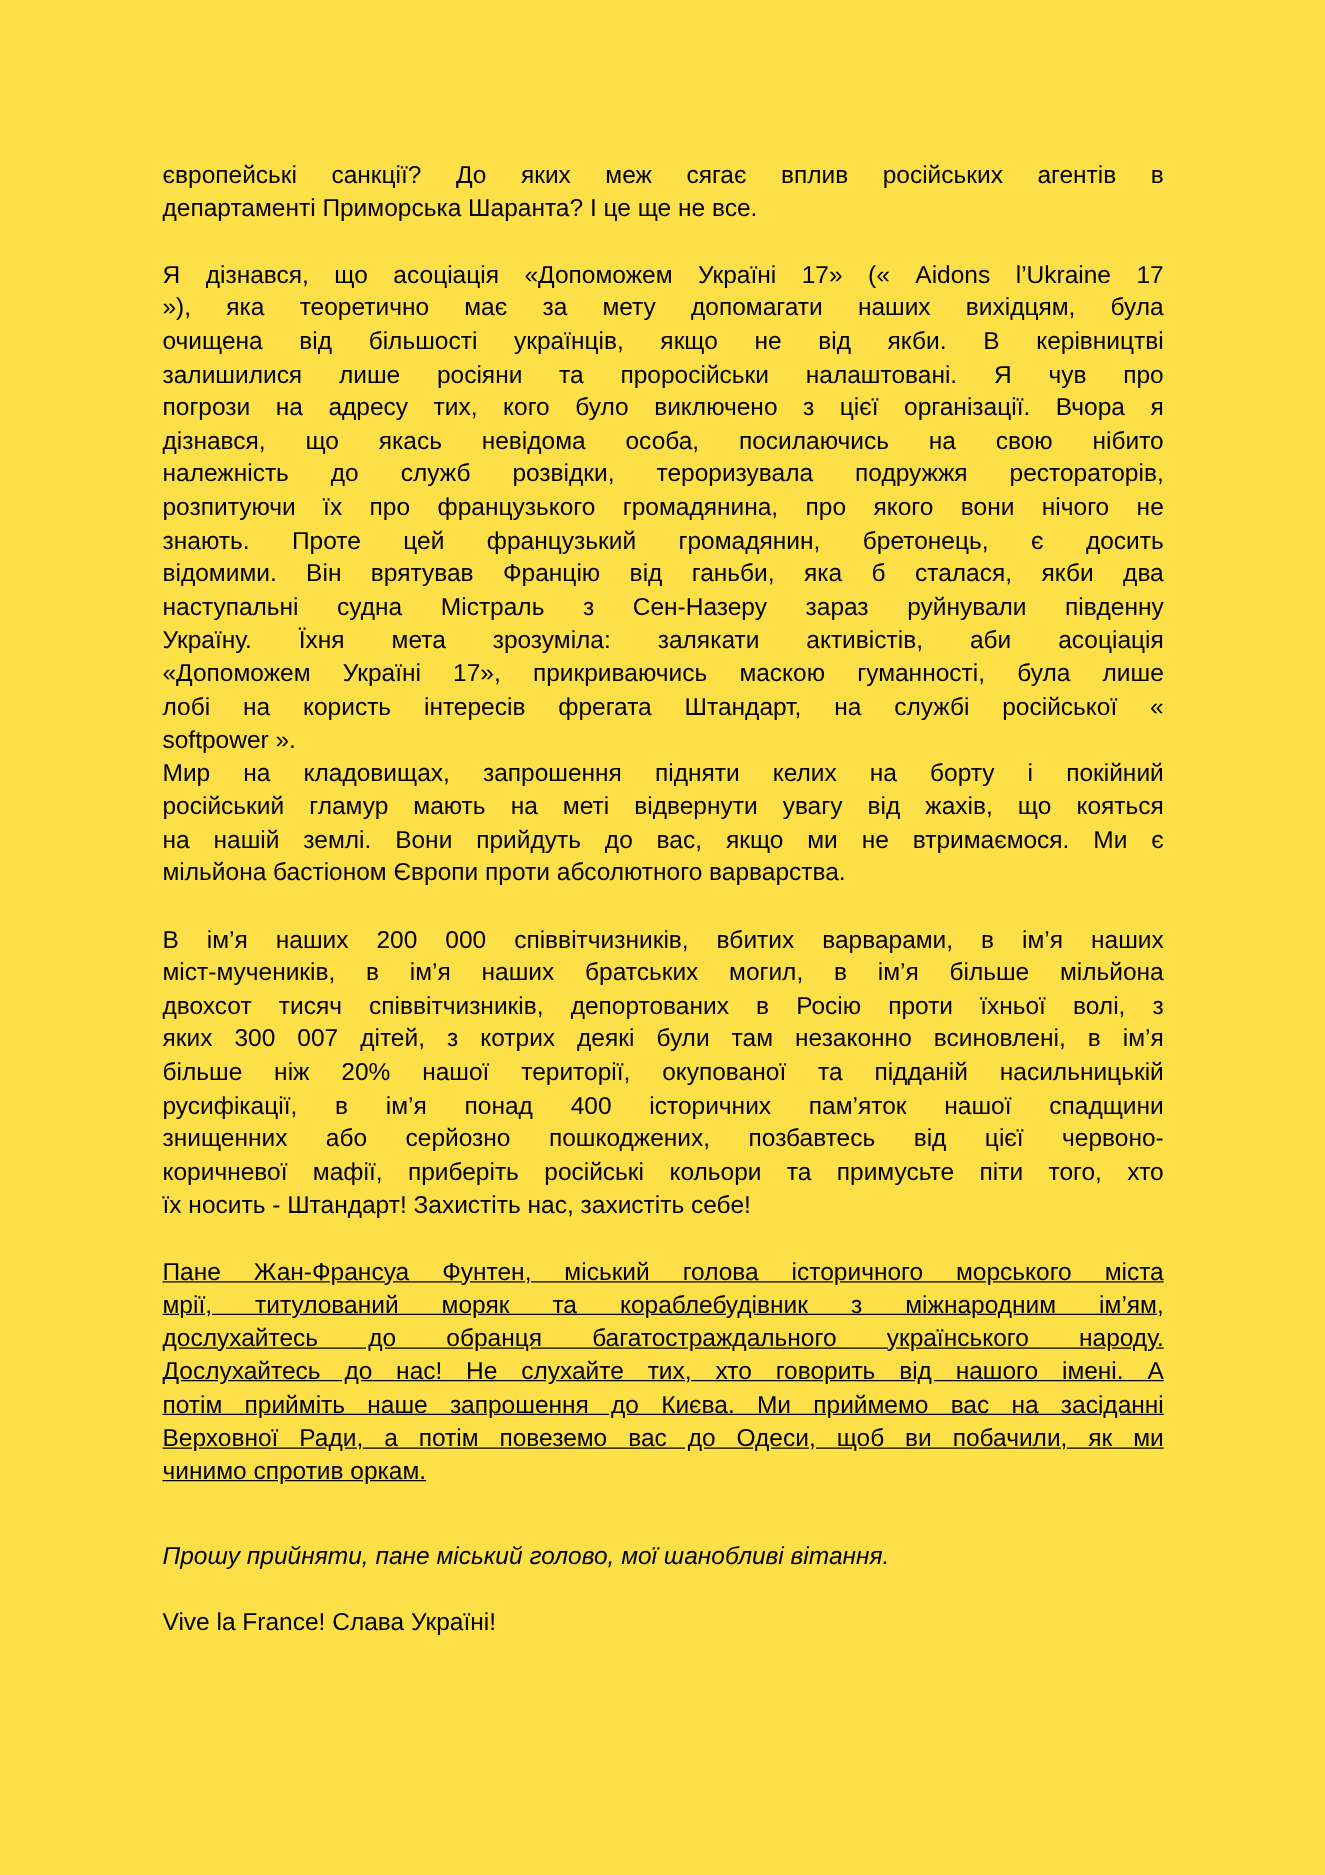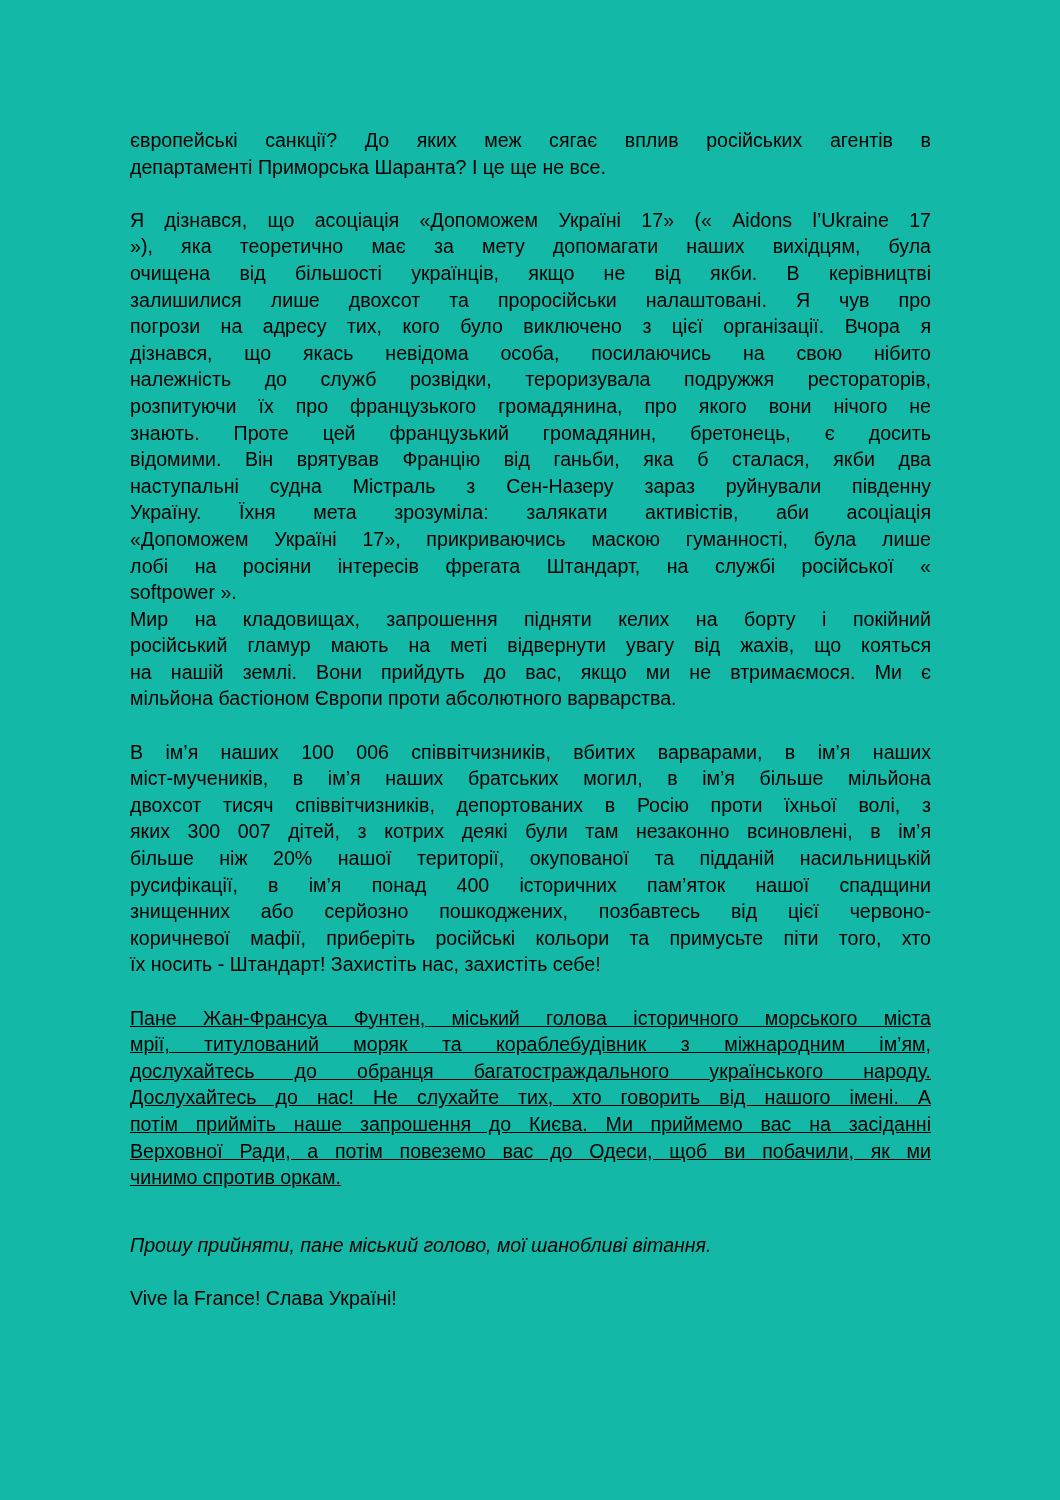--- a/index.html
+++ b/index.html
@@ -13,21 +13,21 @@
     position: relative;
     overflow: hidden;
     font-family: "Liberation Sans", "DejaVu Sans", sans-serif;
     color: #000000;
   }
   .page {
     position: absolute;
     left: 0; top: 0;
     width: 1060px;
     height: 1500px;
-    background: #14b8a6;
+    background: #fde047;
   }
   .letter-body {
     position: absolute;
     left: 130px;
     top: 127px;
     width: 801px;
     font-size: 19.6px;
     line-height: 26.6px;
     font-weight: 400;
     letter-spacing: 0;
@@ -54,41 +54,41 @@
 <div class="page">
   <div class="letter-body" id="letter-body">
       <div class="para">
         <div class="line">європейські санкції? До яких меж сягає вплив російських агентів в</div>
         <div class="line last">департаменті Приморська Шаранта? І це ще не все.</div>
       </div>
       <div class="para" style="margin-top: 26.6px;">
         <div class="line">Я дізнався, що асоціація «Допоможем Україні 17» (« Aidons l’Ukraine 17</div>
         <div class="line">»), яка теоретично має за мету допомагати наших вихідцям, була</div>
         <div class="line">очищена від більшості українців, якщо не від якби. В керівництві</div>
-        <div class="line">залишилися лише двохсот та проросійськи налаштовані. Я чув про</div>
+        <div class="line">залишилися лише росіяни та проросійськи налаштовані. Я чув про</div>
         <div class="line">погрози на адресу тих, кого було виключено з цієї організації. Вчора я</div>
         <div class="line">дізнався, що якась невідома особа, посилаючись на свою нібито</div>
         <div class="line">належність до служб розвідки, тероризувала подружжя рестораторів,</div>
         <div class="line">розпитуючи їх про французького громадянина, про якого вони нічого не</div>
         <div class="line">знають. Проте цей французький громадянин, бретонець, є досить</div>
         <div class="line">відомими. Він врятував Францію від ганьби, яка б сталася, якби два</div>
         <div class="line">наступальні судна Містраль з Сен-Назеру зараз руйнували південну</div>
         <div class="line">Україну. Їхня мета зрозуміла: залякати активістів, аби асоціація</div>
         <div class="line">«Допоможем Україні 17», прикриваючись маскою гуманності, була лише</div>
-        <div class="line">лобі на росіяни інтересів фрегата Штандарт, на службі російської «</div>
+        <div class="line">лобі на користь інтересів фрегата Штандарт, на службі російської «</div>
         <div class="line last">softpower ».</div>
       </div>
       <div class="para">
         <div class="line">Мир на кладовищах, запрошення підняти келих на борту і покійний</div>
         <div class="line">російський гламур мають на меті відвернути увагу від жахів, що кояться</div>
         <div class="line">на нашій землі. Вони прийдуть до вас, якщо ми не втримаємося. Ми є</div>
         <div class="line last">мільйона бастіоном Європи проти абсолютного варварства.</div>
       </div>
       <div class="para" style="margin-top: 26.6px;">
-        <div class="line">В ім’я наших 100 006 співвітчизників, вбитих варварами, в ім’я наших</div>
+        <div class="line">В ім’я наших 200 000 співвітчизників, вбитих варварами, в ім’я наших</div>
         <div class="line">міст-мучеників, в ім’я наших братських могил, в ім’я більше мільйона</div>
         <div class="line">двохсот тисяч співвітчизників, депортованих в Росію проти їхньої волі, з</div>
         <div class="line">яких 300 007 дітей, з котрих деякі були там незаконно всиновлені, в ім’я</div>
         <div class="line">більше ніж 20% нашої території, окупованої та підданій насильницькій</div>
         <div class="line">русифікації, в ім’я понад 400 історичних пам’яток нашої спадщини</div>
         <div class="line">знищенних або серйозно пошкоджених, позбавтесь від цієї червоно-</div>
         <div class="line">коричневої мафії, приберіть російські кольори та примусьте піти того, хто</div>
         <div class="line last">їх носить - Штандарт! Захистіть нас, захистіть себе!</div>
       </div>
       <div class="para" style="margin-top: 26.6px; text-decoration: underline;">

